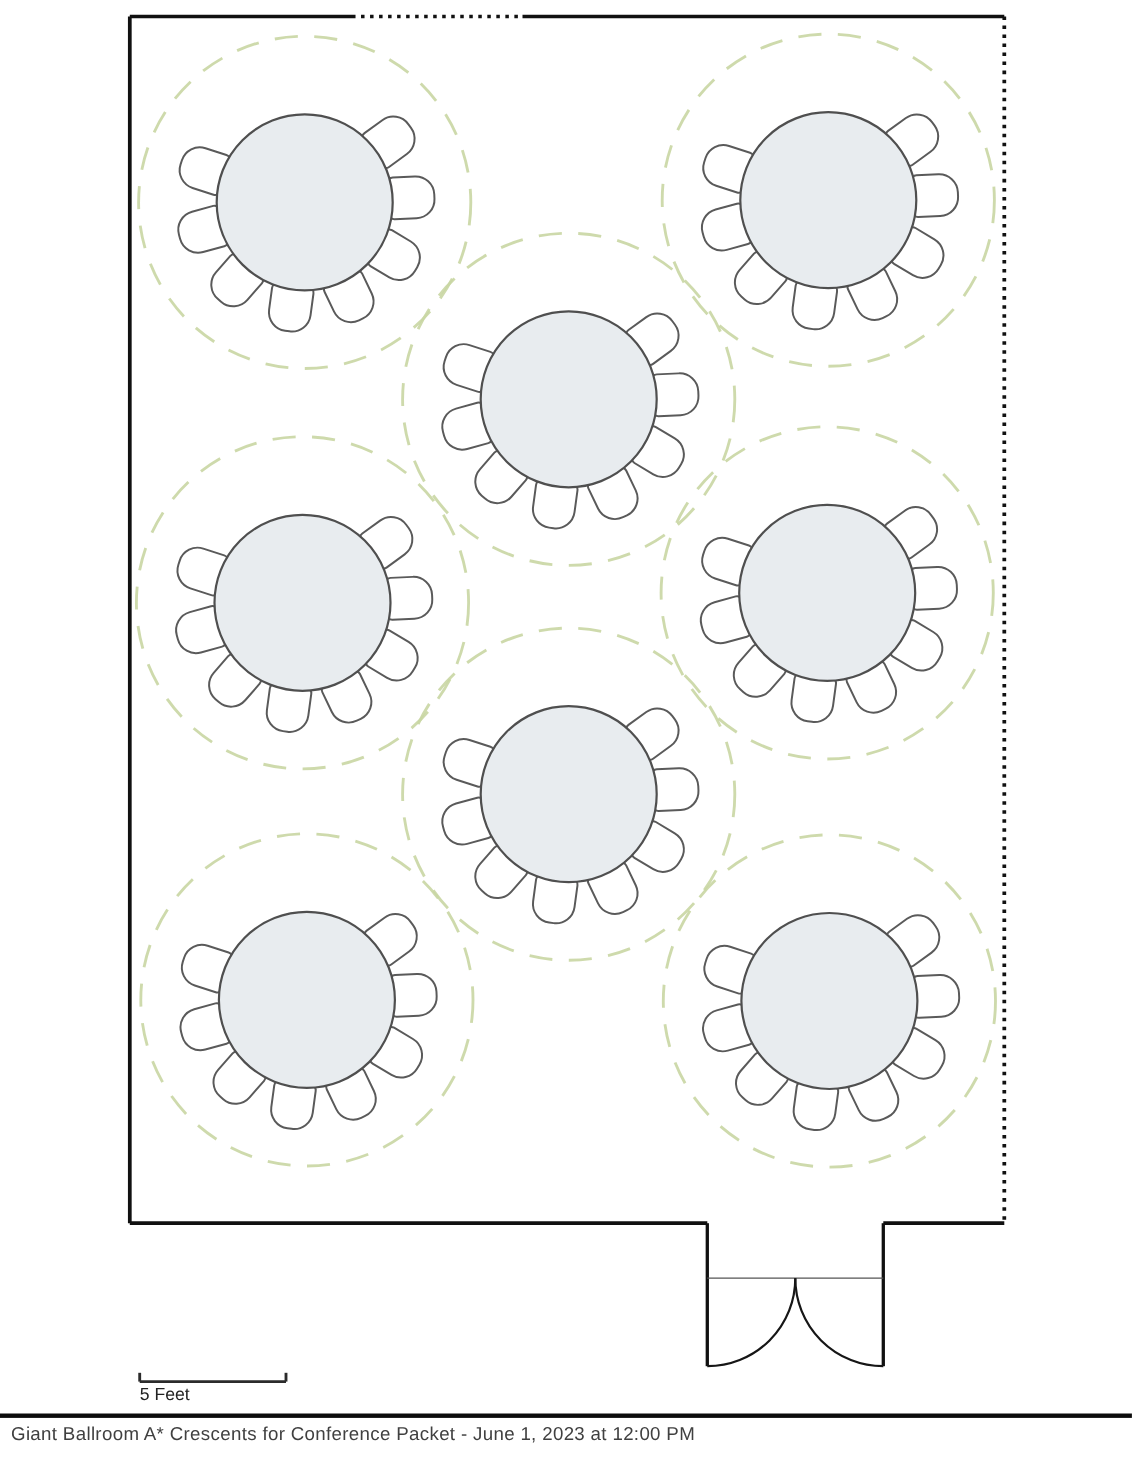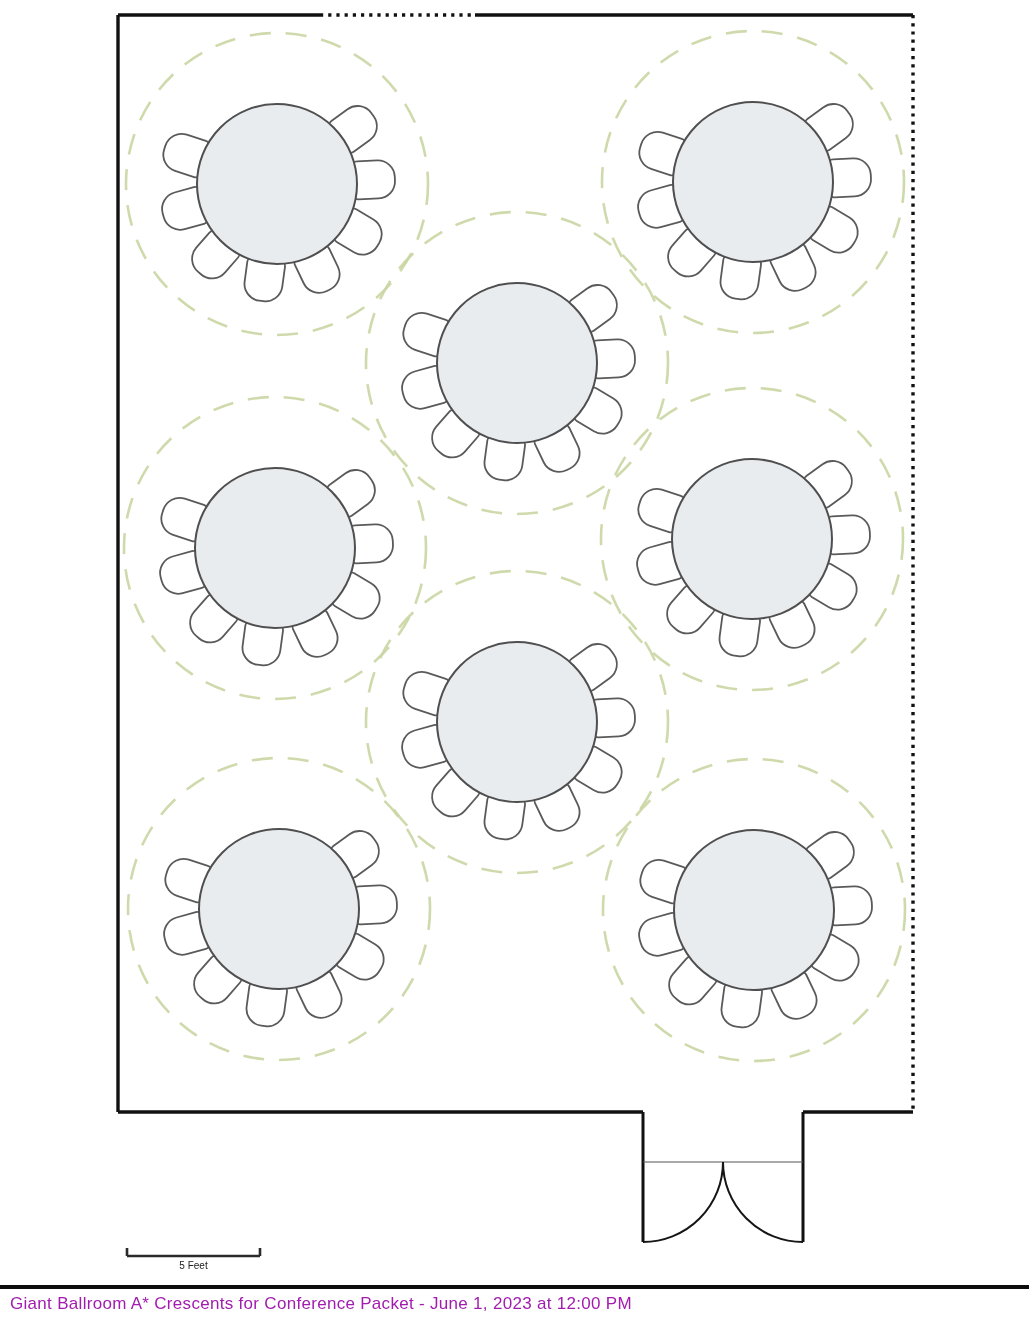--- a/index.html
+++ b/index.html
@@ -28,31 +28,30 @@
     width: 1029px;
     height: 4px;
     background: #0c0c0c;
   }
   .footer-title {
     position: absolute;
     left: 10px;
     top: 1294px;
     font-size: 17px;
     line-height: 20px;
-    color: #a21caf;
+    color: #404040;
     letter-spacing: 0.3px;
     white-space: nowrap;
   }
   .scale-label {
     position: absolute;
     left: 127px;
     top: 1260px;
     width: 133px;
-    text-align: center;
-    font-size: 10px;
+    font-size: 16px;
     color: #222222;
   }
 </style>
 </head>
 <body>
 
 <svg class="plan-svg" viewBox="0 0 1029 1331" xmlns="http://www.w3.org/2000/svg">
     <g>
       <circle cx="277" cy="184" r="151" fill="none" stroke="#c9d6a3" stroke-width="2.6" stroke-dasharray="21 15" opacity="0.9"></circle>
       <circle cx="753" cy="182" r="151" fill="none" stroke="#c9d6a3" stroke-width="2.6" stroke-dasharray="21 15" opacity="0.9"></circle>

